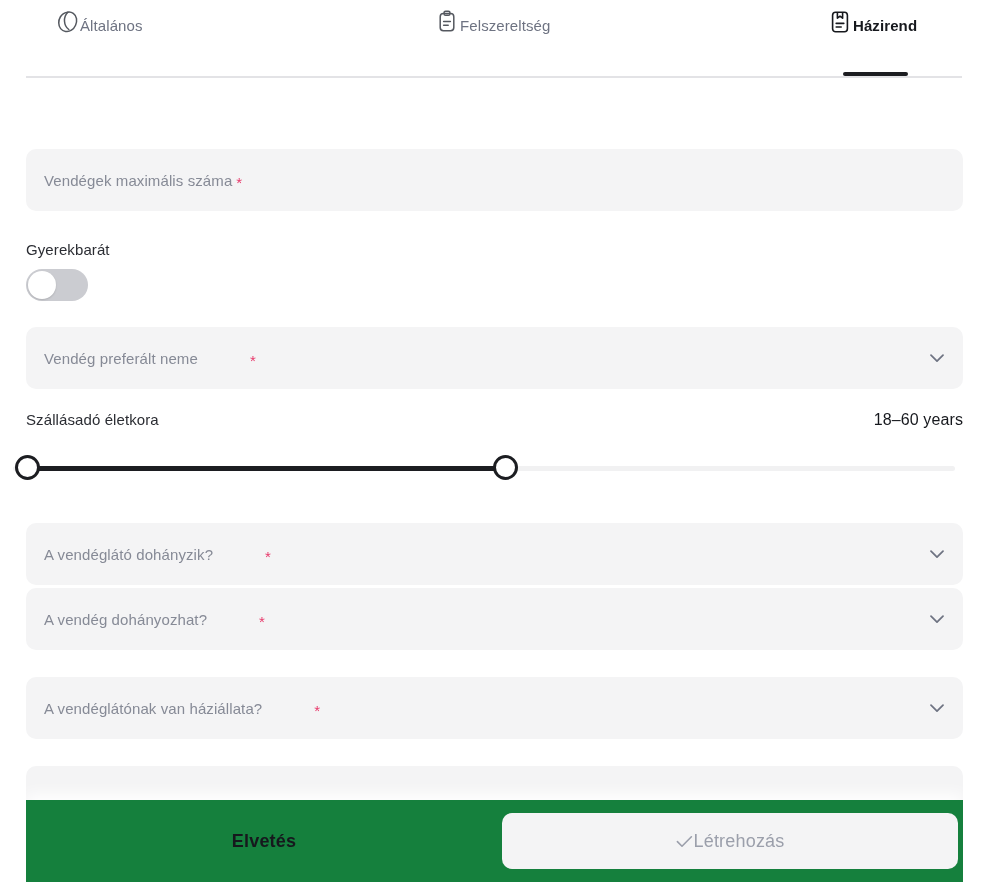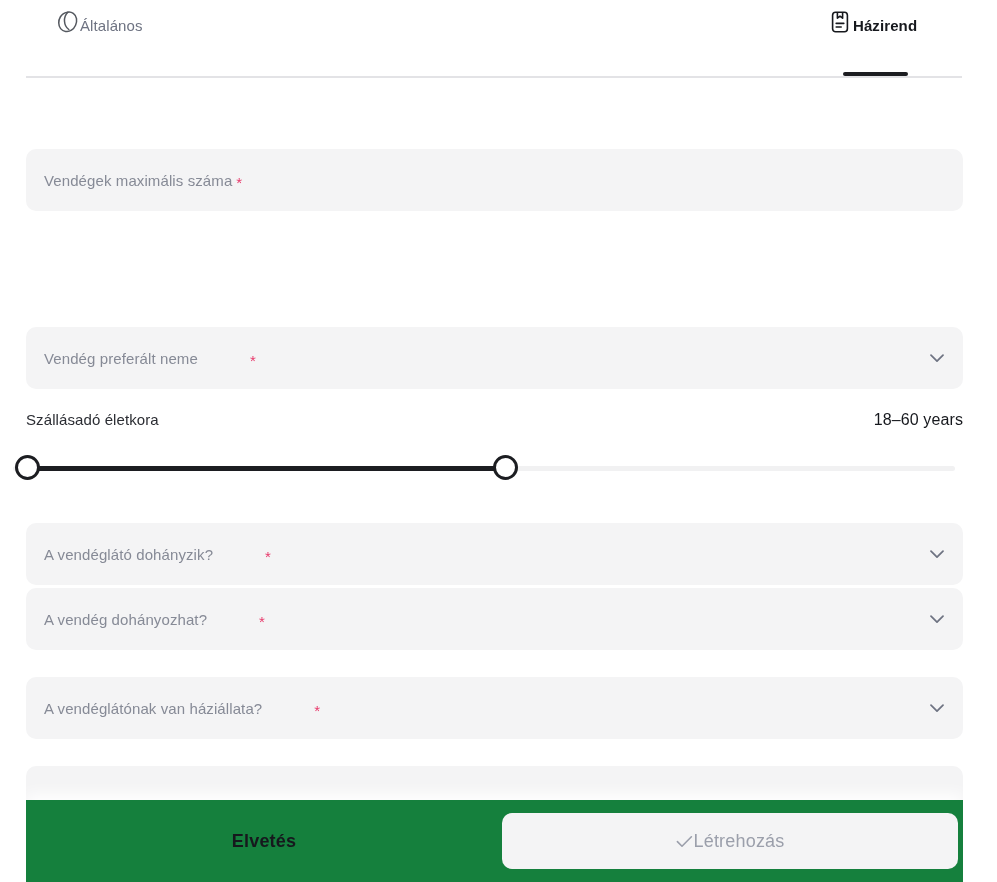--- a/index.html
+++ b/index.html
@@ -276,20 +276,30 @@
     <div class="tab tab-1">
       <span class="tab-icon">
         <svg width="26" height="26" viewBox="0 0 26 26" fill="none">
           <path d="M13.2 3.2c4.5-1.1 8.6 2 9.3 6.4.7 4.4-1.5 9.3-5.1 11.6-3.6 2.3-8.4 1.4-10.8-1.6-2.4-3-2.4-8.1-.3-11.6 1.5-2.5 3.9-4.2 6.9-4.8z" stroke="#54585f" stroke-width="1.5"></path>
           <path d="M13.9 3.3c-2.3 2.2-3.6 5.6-3.4 8.9.2 3.3 1.8 6.4 4.3 8.3" stroke="#54585f" stroke-width="1.5" stroke-linecap="round"></path>
         </svg>
       </span>
       <span class="tab-label">Általános</span>
     </div>
 
+    <div class="tab tab-2">
+      <span class="tab-icon">
+        <svg width="26" height="26" viewBox="0 0 26 26" fill="none">
+          <rect x="6.2" y="4.6" width="13.6" height="17.2" rx="3.2" stroke="#54585f" stroke-width="1.5"></rect>
+          <rect x="10" y="2.3" width="6" height="4" rx="1.6" stroke="#54585f" stroke-width="1.5"></rect>
+          <path d="M9.6 12.6h6.8M9.6 16.2h4.6" stroke="#54585f" stroke-width="1.5" stroke-linecap="round"></path>
+        </svg>
+      </span>
+      <span class="tab-label">Felszereltség</span>
+    </div>
 
     <div class="tab tab-3 active">
       <span class="tab-icon">
         <svg width="26" height="26" viewBox="0 0 26 26" fill="none">
           <rect x="5.6" y="3.2" width="14.8" height="19.6" rx="3" stroke="#16181d" stroke-width="1.6"></rect>
           <path d="M10.4 3.2v6l2.6-2 2.6 2v-6" stroke="#16181d" stroke-width="1.6" stroke-linejoin="round"></path>
           <path d="M9.2 14.4h7.6M9.2 18h5" stroke="#16181d" stroke-width="1.6" stroke-linecap="round"></path>
         </svg>
       </span>
       <span class="tab-label">Házirend</span>
@@ -299,20 +309,26 @@
     <div class="tabbar-divider"></div>
   </div>
 
   <div class="form-area">
 
     <div class="field f-guests">
       <span class="field-label">Vendégek maximális száma</span>
       <span class="req">*</span>
     </div>
 
+    <div class="toggle-row">
+      <div class="toggle-label">Gyerekbarát</div>
+      <div class="toggle">
+        <span class="knob"></span>
+      </div>
+    </div>
 
     <div class="field select f-gender">
       <span class="field-label">Vendég preferált neme</span>
       <span class="req">*</span>
       <span class="chev">
         <svg width="14" height="9" viewBox="0 0 14 9" fill="none">
           <path d="M1 1.2 7 7.2l6-6" stroke="#6e7382" stroke-width="1.7" stroke-linecap="round" stroke-linejoin="round"></path>
         </svg>
       </span>
     </div>

